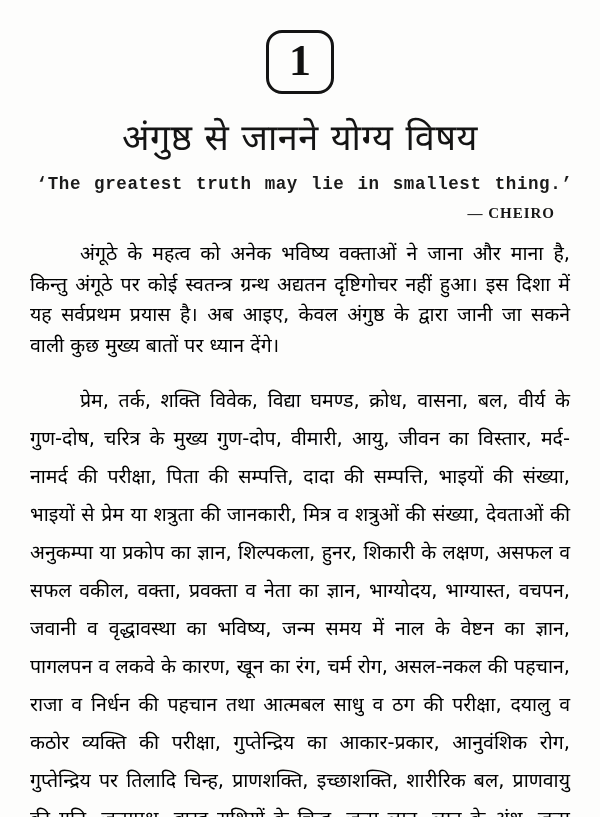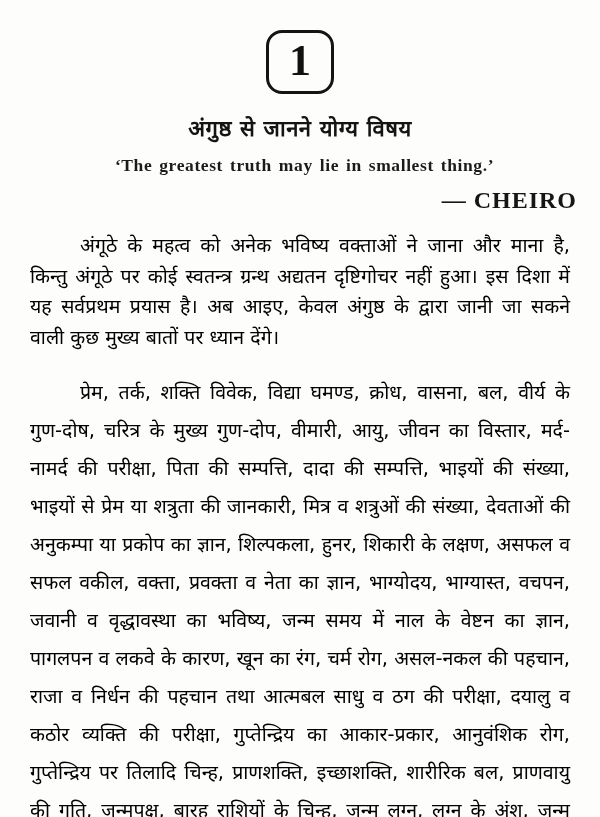--- a/index.html
+++ b/index.html
@@ -32,43 +32,43 @@
     font-family: "Liberation Serif", "DejaVu Serif", serif;
     font-weight: 700;
     font-size: 44px;
     line-height: 1;
     color: #111111;
     transform: translateY(-1px);
   }
   .chapter-title {
     margin: 18px 0 0 0;
     text-align: center;
-    font-size: 22px;
-    font-weight: 700;
+    font-size: 36px;
+    font-weight: 400;
     letter-spacing: 0.5px;
     color: #141414;
   }
   .epigraph {
     margin-top: 13px;
     text-align: center;
-    font-family: Liberation Serif, serif;
+    font-family: Liberation Mono, monospace;
     font-weight: 700;
     font-size: 17.5px;
     letter-spacing: 0.6px;
     word-spacing: 2px;
     color: #1b1b1b;
     margin-left: 9px;
   }
   .attribution {
     margin-top: 11px;
-    padding-right: 23px;
+    padding-right: 45px;
     text-align: right;
     font-family: "Liberation Serif", "DejaVu Serif", serif;
     font-weight: 700;
-    font-size: 24px;
+    font-size: 15px;
     letter-spacing: 1px;
     color: #161616;
   }
   .para {
     margin: 0 30px;
     text-align: justify;
     font-size: 19.5px;
     color: #000000;
   }
   .para-intro {

